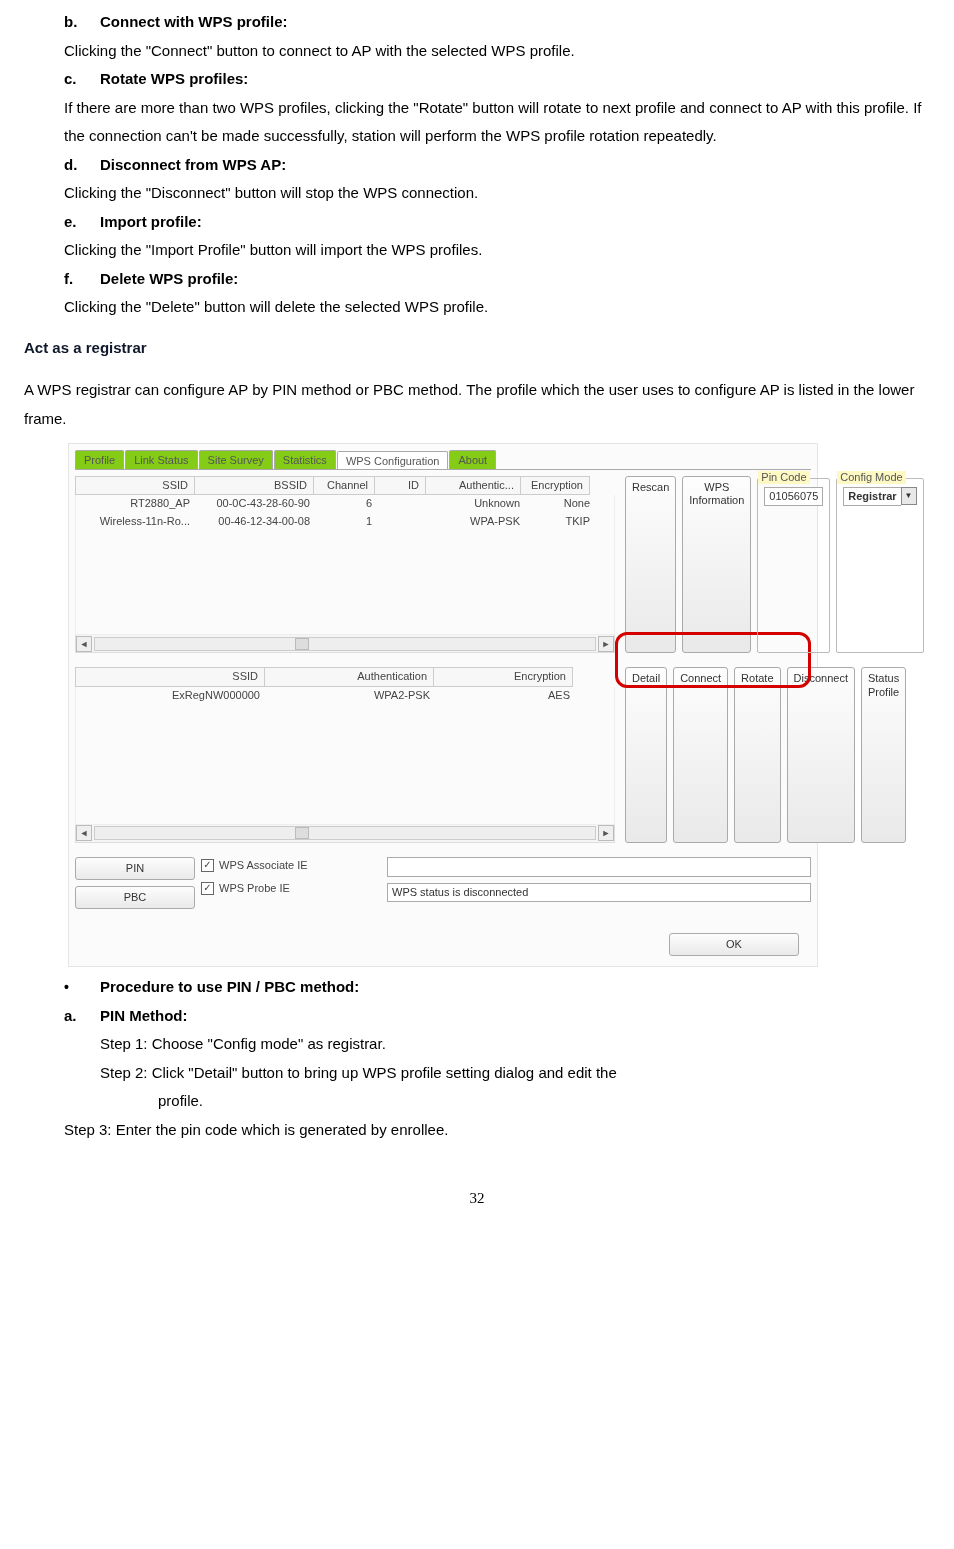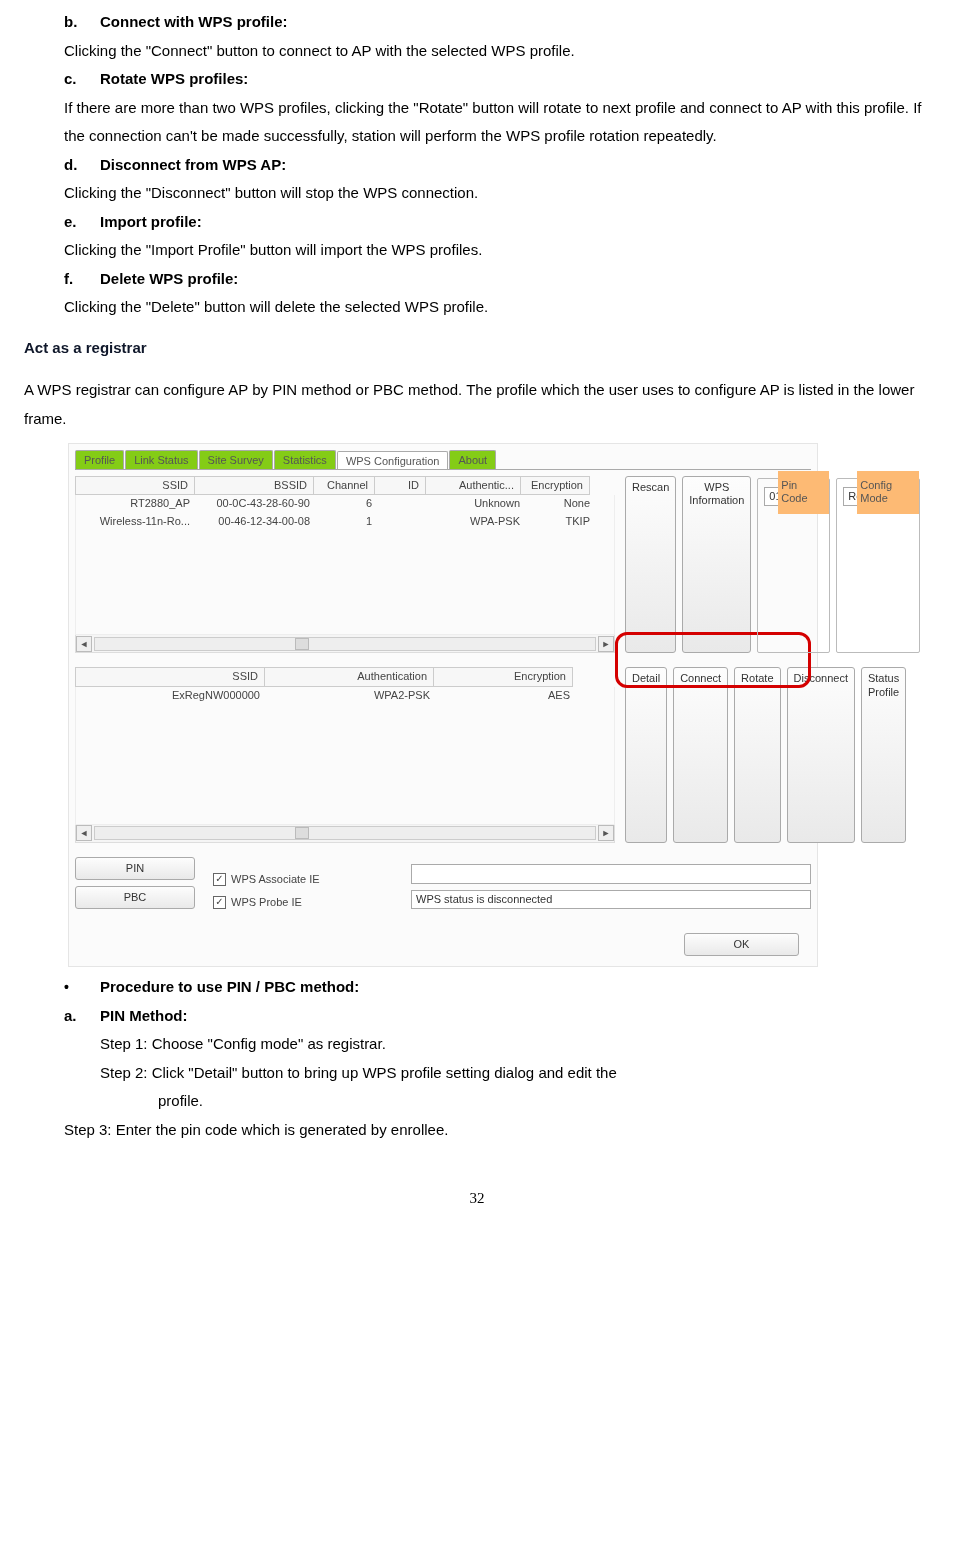--- a/index.html
+++ b/index.html
@@ -75,50 +75,50 @@
   .btn-win {
     border: 1px solid #aaa;
     background: linear-gradient(#fdfdfd,#e9e9e9);
     padding: 4px 6px;
     text-align: center;
     border-radius: 3px;
     font-size: 11px;
     color: #333;
   }
   .groupbox { border: 1px solid #bbb; border-radius: 2px; padding: 8px 6px 6px 6px; position: relative; margin-top: 2px; }
-  .groupbox .gb-label { position: absolute; top: -8px; left: 20px; background: #fdba74; padding: 8px 3px; font-size: 11px; color: #555; }
+  .groupbox .gb-label { position: absolute; top: -8px; left: 0; background: #fef9c3; padding: 0 3px; font-size: 11px; color: #555; }
   .input-win { border: 1px solid #aaa; background: #fff; padding: 2px 4px; font-size: 11px; width: 100%; }
-  .select-win { display: flex; align-items: flex-end; }
+  .select-win { display: flex; align-items: flex-start; font-weight: bold; }
   .select-win .sel-text { flex: 1; border: 1px solid #aaa; border-right: none; padding: 2px 4px; background: #fff; }
   .select-win .sel-arrow { width: 16px; height: 18px; border: 1px solid #888; background: #e8e8e8; font-size: 8px; text-align: center; line-height: 16px; }
   .red-circle {
     position: absolute;
     border: 3px solid #d40000;
     border-radius: 12px;
     width: 196px;
     height: 56px;
     right: 0px;
     top: 162px;
     pointer-events: none;
   }
   .mid-gap { height: 8px; }
   .profile-list { display: flex; gap: 10px; margin-top: 6px; }
   .pf-left { flex: 1; }
   .pf-c1 { width: 190px; }
   .pf-c2 { width: 170px; }
   .pf-c3 { width: 140px; }
   .pf-body { height: 138px; border: 1px solid #eee; border-top: none; }
-  .bottom-row { display: flex; align-items: flex-end; gap: 18px; margin-top: 14px; }
+  .bottom-row { display: flex; align-items: flex-start; gap: 6px; margin-top: 14px; }
   .bcol1 { width: 120px; display: flex; flex-direction: column; gap: 6px; }
   .bcol2 { width: 180px; display: flex; flex-direction: column; gap: 10px; padding-top: 2px; }
   .bcol3 { flex: 1; display: flex; flex-direction: column; gap: 6px; }
   .chk { display: flex; align-items: center; gap: 5px; font-size: 11px; color: #444; }
   .chkbox { width: 13px; height: 13px; border: 1px solid #666; background: #fff; display: inline-flex; align-items: center; justify-content: center; font-size: 10px; line-height: 1; }
   .ok-row { display: flex; justify-content: flex-end; padding: 24px 18px 10px 0; }
-  .ok-btn { width: 115px; }
+  .ok-btn { width: 130px; }
   .bullet-line { margin-left: 40px; font-weight: bold; }
   .bullet-dot { display: inline-block; width: 36px; font-size: 14px; }
   .sub-letter { margin-left: 40px; font-weight: bold; }
   .step { margin-left: 76px; text-indent: -0px; }
   .step-indent { margin-left: 134px; }
   .step3 { margin-left: 40px; }
   .page-num { text-align: center; margin-top: 40px; font-family: "Times New Roman", serif; font-size: 15px; }
 </style>
 </head>
 <body>

